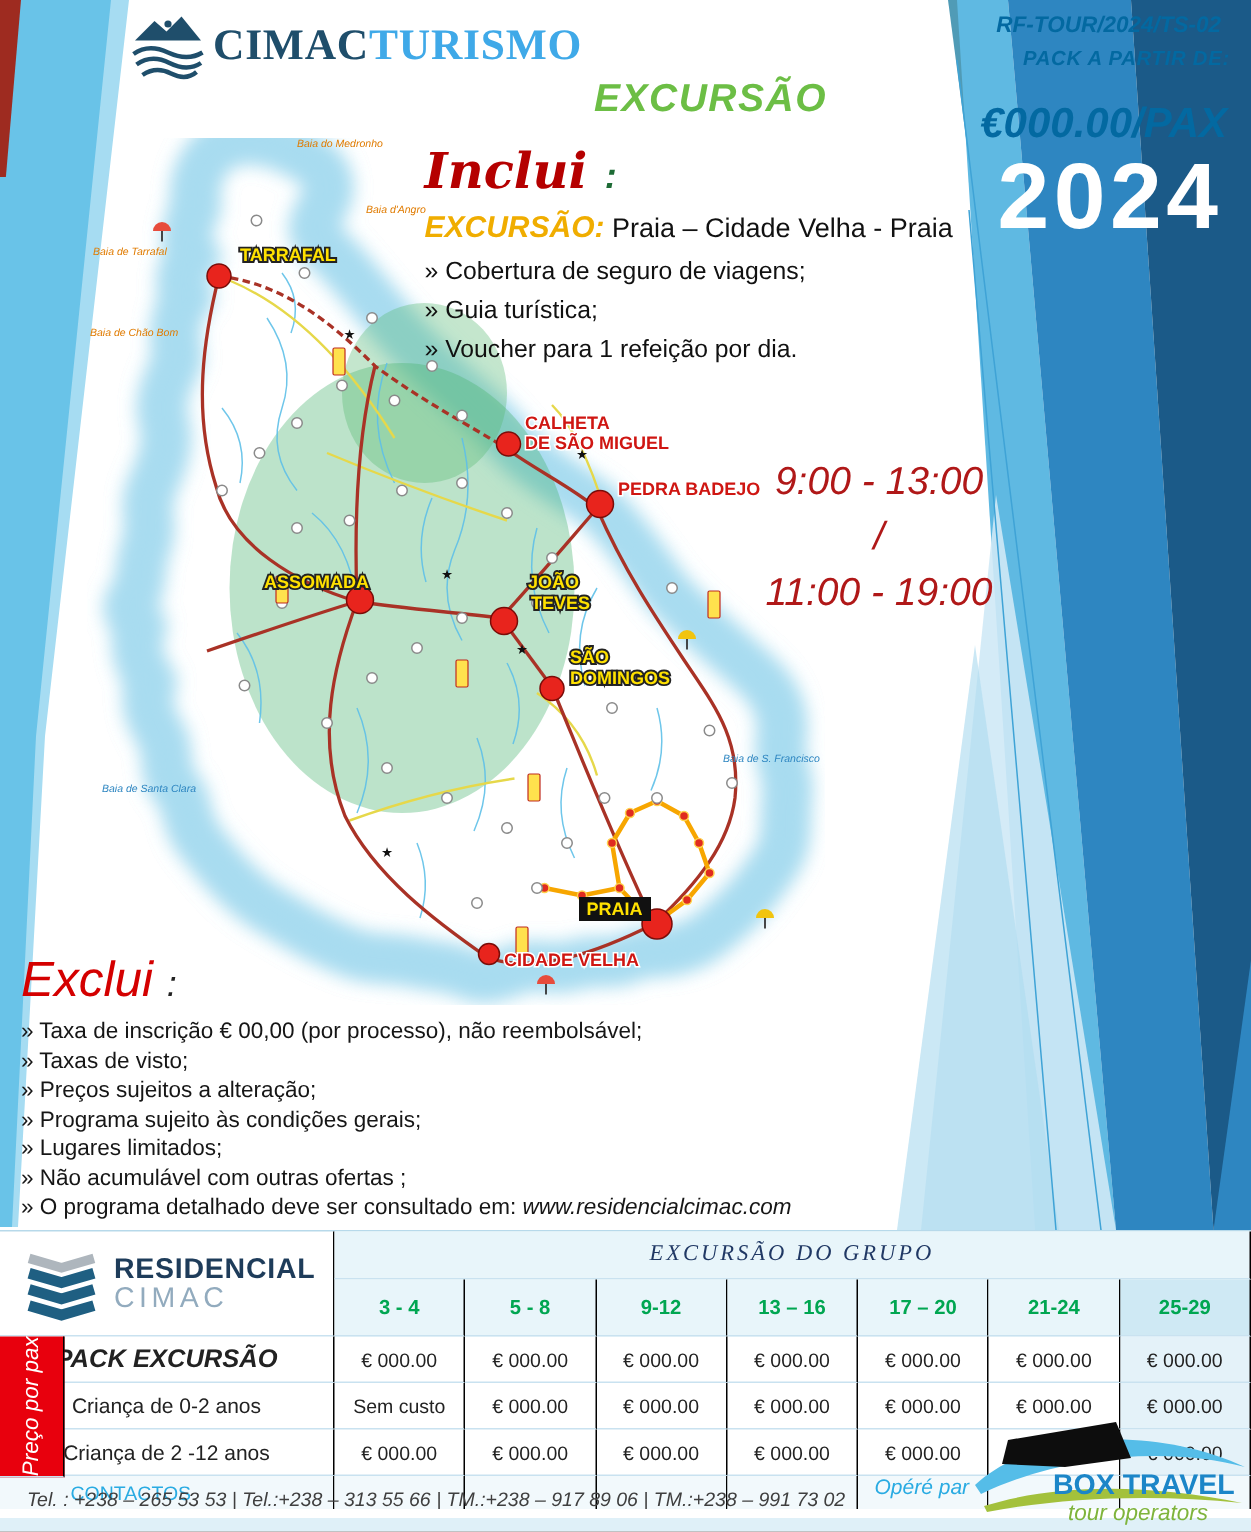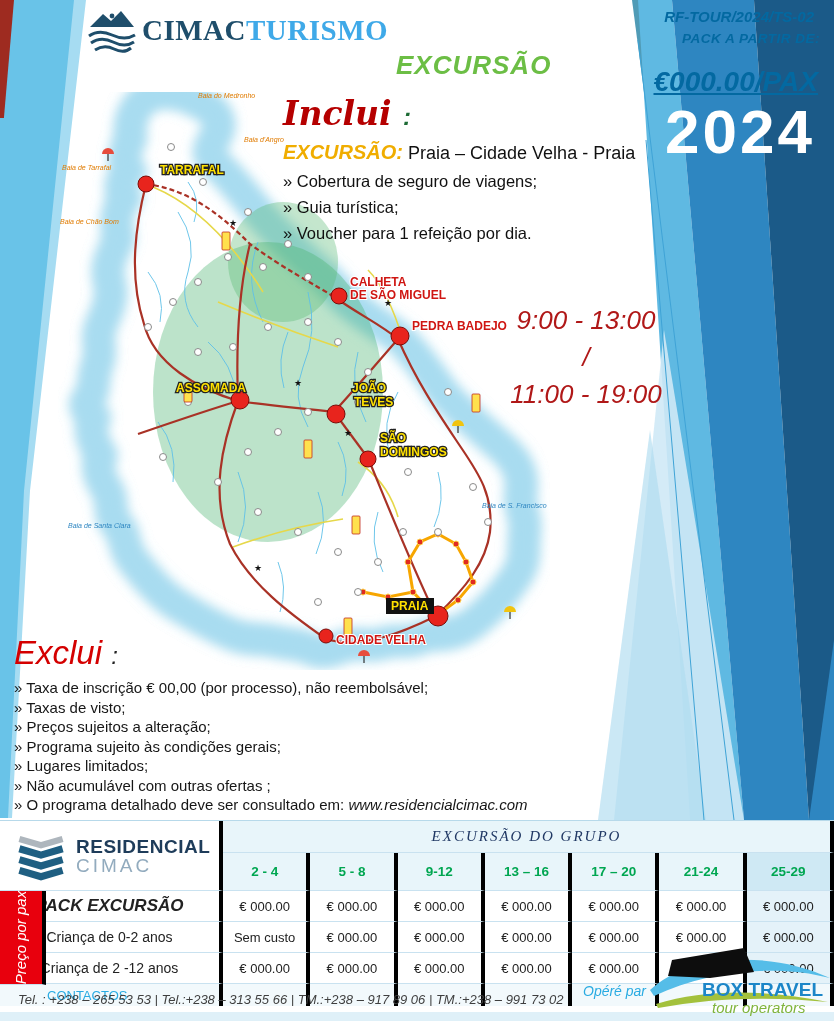--- a/index.html
+++ b/index.html
@@ -17,21 +17,21 @@
 
   
   .brand{position:absolute;left:86px;top:6px;display:flex;align-items:center;gap:4px;}
   .brand-text{font-family:"Liberation Serif",serif;font-weight:bold;font-size:29px;letter-spacing:.5px;}
   .brand-text .cimac{color:#1F4E6B;}
   .brand-text .turismo{color:#3FA9E8;}
 
   .banner-text{position:absolute;color:#0369a1;font-style:italic;font-weight:bold;text-align:right;z-index:3;}
   .banner-ref{top:8px;right:20px;font-size:15px;}
   .banner-pack{top:31px;right:14px;font-size:13.5px;letter-spacing:.5px;}
-  .banner-price{top:66px;right:16px;font-size:28px;text-decoration:underline;}
+  .banner-price{top:66px;right:16px;font-size:28px;}
   .banner-year{position:absolute;top:96px;right:19px;color:#fff;font-weight:bold;font-size:62px;
       letter-spacing:3px;z-index:3;font-style:normal;}
 
   .page-title{position:absolute;left:396px;top:50px;color:#6CBE45;font-size:26px;
       font-weight:bold;font-style:italic;letter-spacing:1px;}
 
   
   .inclui{position:absolute;left:283px;top:94px;z-index:2;}
   .inclui-head{font-family:"DejaVu Serif",serif;font-style:italic;font-weight:bold;
       font-size:33px;color:#B50000;}
@@ -52,21 +52,21 @@
   .exclui-items .domain{font-style:italic;}
 
   
   .map{position:absolute;left:58px;top:92px;z-index:1;}
 
   
   .ptable{position:absolute;left:0;top:820px;width:834px;display:grid;z-index:4;background:#fff;
       grid-template-columns:223px repeat(7,1fr);
       grid-template-rows:32px 38px 31px 31px 31px 23px;
       border-top:1px solid #B7D9EA;font-size:13px;color:#222;}
-  .ptable>div{border-right:4px solid #000000;border-bottom:1px solid #C9E2F0;
+  .ptable>div{border-right:1px solid #000000;border-bottom:1px solid #C9E2F0;
       display:flex;align-items:center;justify-content:center;}
   .cell-logo{grid-column:1;grid-row:1/3;justify-content:flex-start !important;padding-left:14px;gap:8px;}
   .cell-group{grid-column:2/9;grid-row:1;background:#E8F5FA;
       font-family:"Liberation Serif",serif;font-style:italic;color:#203864;font-size:15px;letter-spacing:2px;}
   .cell-colhead{background:#E8F5FA;color:#00A651;font-weight:bold;font-size:13.5px;}
   .cell-colhead.tint{background:#CFE9F4;}
   .cell-label{justify-content:center !important;}
   .row-pack{font-weight:bold;font-style:italic;font-size:17px;}
   .row-crianca{font-size:14px;}
   .val.tint{background:#E4F2F9;}
@@ -353,21 +353,21 @@
         <polyline points="6,32 30,39 54,32" stroke="#1F5F82" stroke-width="8" fill="none"></polyline>
         <polyline points="6,44 30,51 54,44" stroke="#1F5F82" stroke-width="8" fill="none"></polyline>
       </svg>
       <div class="res-name">
         <div class="l1">RESIDENCIAL</div>
         <div class="l2">CIMAC</div>
       </div>
     </div>
     <div class="cell-group">EXCURSÃO DO GRUPO</div>
 
-    <div class="cell-colhead">2 - 4</div>
+    <div class="cell-colhead">3 - 4</div>
     <div class="cell-colhead">5 - 8</div>
     <div class="cell-colhead">9-12</div>
     <div class="cell-colhead">13 – 16</div>
     <div class="cell-colhead">17 – 20</div>
     <div class="cell-colhead">21-24</div>
     <div class="cell-colhead tint">25-29</div>
 
     <div class="cell-label row-pack">PACK EXCURSÃO</div>
     <div class="val">€ 000.00</div>
     <div class="val">€ 000.00</div>

